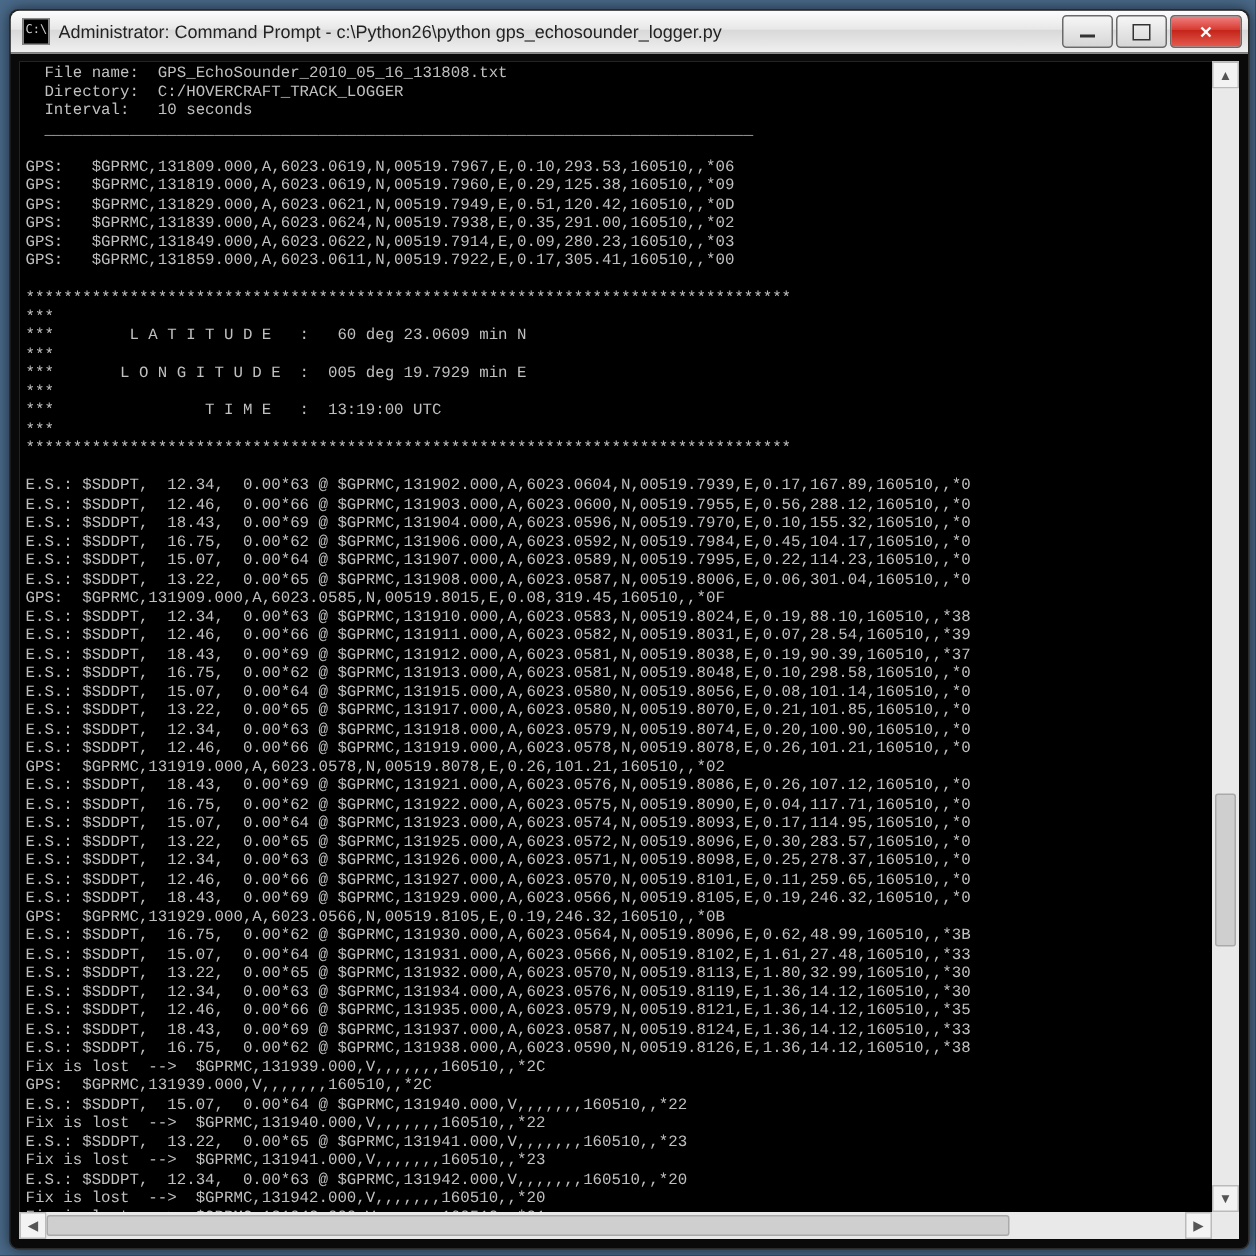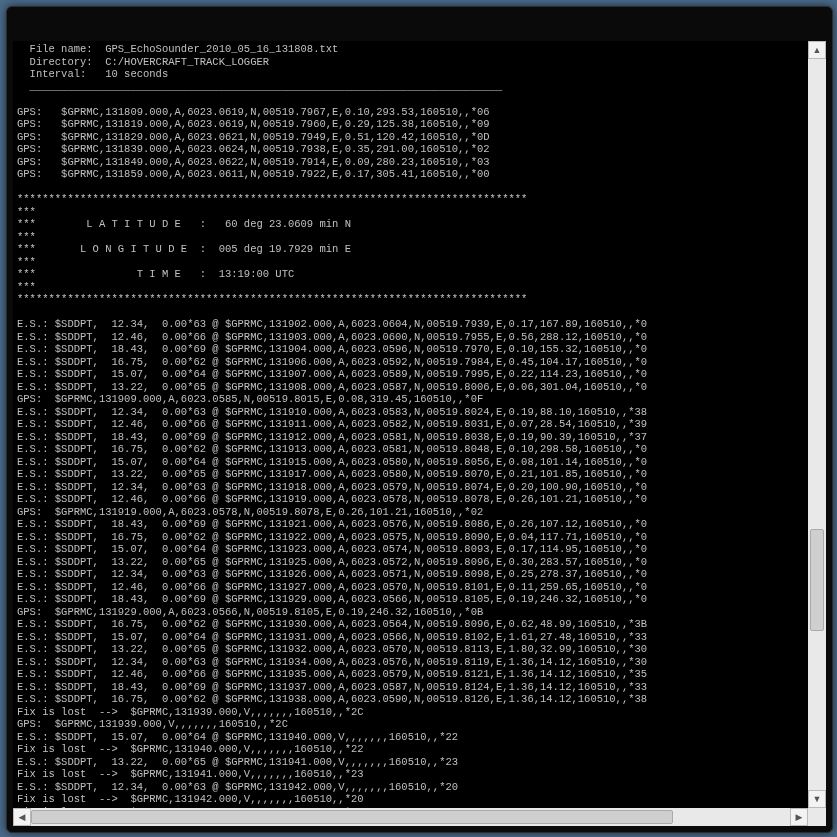--- a/index.html
+++ b/index.html
@@ -20,20 +20,33 @@
   .sbtn{width:18px;height:18px;background:#f3f3f3;border:1px solid #bbb;box-sizing:border-box;display:flex;align-items:center;justify-content:center;color:#555;font-size:9px;}
   .strack{flex:1;background:#e9e9e9;position:relative;}
   .vthumb{position:absolute;left:2px;right:2px;top:470px;height:100px;background:#cfcfcf;border:1px solid #aaa;border-radius:2px;}
   .hthumb{position:absolute;top:2px;bottom:2px;left:0;width:640px;background:#cfcfcf;border:1px solid #aaa;border-radius:2px;}
   .corner{position:absolute;right:0;bottom:0;width:18px;height:18px;background:#e9e9e9;}
 </style>
 </head>
 <body>
 
 <div class="window">
+  <div class="titlebar">
+    <span class="icon"></span>
+    <span class="title">Administrator: Command Prompt - c:\Python26\python  gps_echosounder_logger.py</span>
+    <div class="winbtns">
+      <div class="winbtn min">
+          <span></span>
+        </div>
+      <div class="winbtn max">
+          <span></span>
+        </div>
+      <div class="winbtn close">✕</div>
+    </div>
+  </div>
 
   <div class="clientarea">
     <div class="console" id="console">  File name:  GPS_EchoSounder_2010_05_16_131808.txt
   Directory:  C:/HOVERCRAFT_TRACK_LOGGER
   Interval:   10 seconds
   ___________________________________________________________________________
 
 GPS:   $GPRMC,131809.000,A,6023.0619,N,00519.7967,E,0.10,293.53,160510,,*06
 GPS:   $GPRMC,131819.000,A,6023.0619,N,00519.7960,E,0.29,125.38,160510,,*09
 GPS:   $GPRMC,131829.000,A,6023.0621,N,00519.7949,E,0.51,120.42,160510,,*0D

